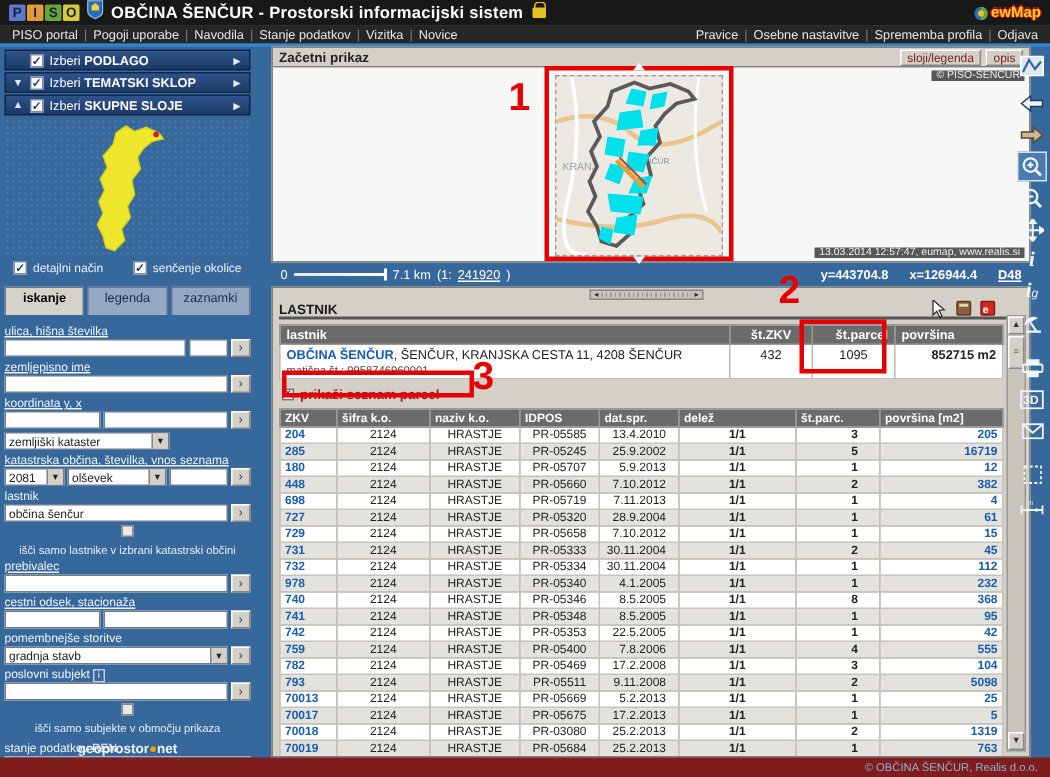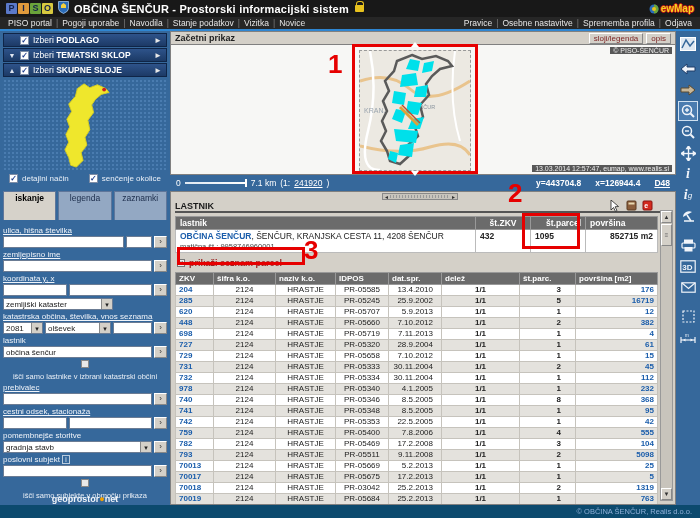--- a/index.html
+++ b/index.html
@@ -22,38 +22,38 @@
   .brand-text{font-size:10px;font-weight:bold;color:#f5d51e;text-shadow:1px 0 #c01818,-1px 0 #c01818,0 1px #c01818,0 -1px #c01818;}
   .menubar{position:absolute;top:17px;left:0;width:700px;height:12px;background:#262626;
           display:flex;align-items:center;padding:0 8px;font-size:8.5px;color:#e6e6e6;}
   .menu-left,.menu-right{display:flex;align-items:center;}
   .menu-right{margin-left:auto;}
   .menu-item{cursor:pointer;}
   .menu-item:not(:last-child):after{content:"|";color:#7d7d7d;margin:0 4px;}
   .bluebar{position:absolute;top:29px;left:0;width:700px;height:2px;background:#2f86d2;}
   
   .main{position:absolute;top:31px;left:0;width:700px;height:474px;}
-  .statusbar{position:absolute;bottom:0;left:0;width:700px;height:13px;background:#0c4a6e;
+  .statusbar{position:absolute;bottom:0;left:0;width:700px;height:13px;background:#7f1d1d;
           color:#8fb0d8;font-size:7.5px;display:flex;align-items:center;justify-content:flex-end;padding:0 8px;}
   
   .sidebar{position:absolute;left:0;top:0;width:170px;height:474px;padding:2px 3px 0 3px;}
   .layer-head{height:14px;margin-bottom:1px;display:flex;align-items:center;gap:4px;
           background:linear-gradient(#2e538a,#1c3a66);border:1px solid #0f2547;color:#fff;
           font-size:8.5px;padding:0 4px;cursor:pointer;}
   .layer-head .tri{width:8px;font-size:7px;color:#dfe6f0;text-align:center;}
   .layer-head .arrow-r{margin-left:auto;font-size:8px;color:#e8e8e8;}
   .cb{display:inline-block;width:9px;height:9px;background:#fff;border:1px solid #7d8da6;
           font-size:8px;line-height:8px;text-align:center;color:#1c3a8a;font-weight:bold;}
   .lbl-pre{font-weight:normal;} .lbl-strong{font-weight:bold;}
   .muni-box{height:92px;margin-top:2px;background-image:radial-gradient(#4a7cb0 .8px,transparent .9px);
           background-size:4px 4px;display:flex;align-items:center;justify-content:center;}
   .opt-row{height:14px;display:flex;align-items:center;gap:4px;font-size:8px;color:#eaf0f8;padding:0 6px;justify-content:space-between;}
   .opt{display:flex;gap:4px;align-items:center;}
   .tabs{display:flex;gap:2px;margin:6px 0 6px 0;}
-  .tab{flex:1;height:29px;text-align:center;font-size:8.5px;line-height:13px;cursor:pointer;
+  .tab{flex:1;height:19px;text-align:center;font-size:8.5px;line-height:13px;cursor:pointer;
        background:#93a8c3;border:1px solid #5f769a;color:#1b2c4a;border-bottom:none;}
   .tab.active{background:#d6d2ca;color:#000;font-weight:bold;}
   .fld{margin-bottom:2px;}
   .fld-label{font-size:8px;color:#f0f4fa;margin:2px 0 1px 0;}
   .fld-label.link{text-decoration:underline;cursor:pointer;}
   .row{display:flex;gap:2px;align-items:center;}
   .inp{height:12px;background:#fff;border:1px solid #6b7c94;font-size:8px;padding:0 2px;color:#222;
        display:flex;align-items:center;overflow:hidden;}
   .go-btn{width:13px;height:12px;background:#d4d0c8;border:1px solid #888;border-top-color:#fff;border-left-color:#fff;
        font-size:8px;line-height:10px;text-align:center;color:#333;cursor:pointer;flex:0 0 auto;}
@@ -75,21 +75,21 @@
   
   .toolbar{position:absolute;right:0;top:0;width:24px;height:474px;display:flex;flex-direction:column;
        align-items:center;padding-top:3px;color:#f0f4fa;}
   .tool{width:20px;height:20px;display:flex;align-items:center;justify-content:center;cursor:pointer;margin-bottom:1px;flex:0 0 auto;}
   .tool.active{background:#4a7cb0;border:1px solid #cfe0f0;}
   .tool svg{display:block;}
   .tool .txt-i{font-family:"Liberation Serif",serif;font-style:italic;font-weight:bold;font-size:14px;}
   .tool .sub{font-size:8px;font-style:italic;}
   .gap8{height:8px;flex:0 0 auto;} .gap4{height:4px;flex:0 0 auto;}
   
-  .center{position:absolute;left:170px;top:0;width:506px;height:337px;}
+  .center{position:absolute;left:181px;top:0;width:506px;height:337px;}
   .map-header{height:14px;background:#d4d0c8;border:1px solid #808080;display:flex;align-items:center;padding:0 4px;}
   .map-title{font-size:9px;font-weight:bold;color:#222;}
   .map-hbtns{margin-left:auto;display:flex;gap:3px;}
   .hbtn{height:11px;padding:0 4px;background:#d4d0c8;border:1px solid #888;border-top-color:#fff;border-left-color:#fff;
         font-size:8px;line-height:9px;color:#7a1f1f;cursor:pointer;}
   .map-canvas{position:relative;height:130px;background:#f7f7f5;border:1px solid #808080;border-top:none;overflow:hidden;}
   .watermark{position:absolute;top:2px;right:3px;background:rgba(60,60,60,.85);color:#eee;font-size:7px;padding:0 3px;}
   .stamp{position:absolute;bottom:2px;right:3px;background:rgba(60,60,60,.85);color:#eee;font-size:7px;padding:0 3px;}
   .thumb{position:absolute;left:188px;top:5px;width:112px;height:121px;border:1px dashed #999;background:#ece9e2;cursor:pointer;}
   .scalebar{height:16px;display:flex;align-items:center;color:#fff;font-size:8.5px;padding:0 6px;gap:4px;}
@@ -108,21 +108,21 @@
   .panel-title{font-size:9px;font-weight:bold;color:#1a1a1a;}
   .title-icons{margin-left:auto;display:flex;gap:4px;margin-right:18px;align-items:center;}
   .ticon{width:12px;height:12px;display:flex;align-items:center;justify-content:center;cursor:pointer;}
   table{border-collapse:collapse;table-layout:fixed;}
   .owner-table{width:482px;margin-top:3px;}
   .owner-table th{background:#6b6b6b;color:#fff;font-size:8.5px;font-weight:bold;text-align:left;padding:1px 4px;height:12px;border:1px solid #999;}
   .owner-table td{background:#fff;font-size:8.5px;color:#222;padding:1px 4px;border:1px solid #bbb;vertical-align:top;}
   .owner-name{color:#1a5dab;font-weight:bold;cursor:pointer;}
   .owner-sub{font-size:7.5px;color:#444;}
   .num{text-align:right;font-weight:bold;}
-  .ctr{text-align:left;font-weight:bold;}
+  .ctr{text-align:center;font-weight:normal;}
   .toggle-row{height:15px;display:flex;align-items:center;gap:4px;margin-top:2px;padding-left:2px;}
   .toggle-box{width:8px;height:8px;border:1px solid #777;background:#eee;font-size:6px;line-height:7px;text-align:center;color:#333;}
   .toggle-link{font-size:9px;font-weight:bold;color:#9c1f1f;cursor:pointer;}
   .parcel-table{width:482px;margin-top:2px;}
   .parcel-table th{background:#6b6b6b;color:#fff;font-size:8px;font-weight:bold;text-align:left;padding:0 3px;height:12px;border:1px solid #999;}
   .parcel-table td{font-size:8px;color:#222;padding:0 3px;height:10.4px;line-height:10px;border:1px solid #c6c3bc;white-space:nowrap;overflow:hidden;}
   .parcel-table tr:nth-child(odd) td{background:#ffffff;}
   .parcel-table tr:nth-child(even) td{background:#e4e2dd;}
   .parcel-table td.c0{color:#1a5dab;font-weight:bold;}
   .parcel-table td.c1{text-align:center;}
@@ -503,34 +503,34 @@
           </thead>
           <tbody>
               <tr>
                 <td class="c0">204</td>
                 <td class="c1">2124</td>
                 <td class="c2">HRASTJE</td>
                 <td class="c3">PR-05585</td>
                 <td class="c4">13.4.2010</td>
                 <td class="c5">1/1</td>
                 <td class="c6">3</td>
-                <td class="c7">176</td>
+                <td class="c7">205</td>
               </tr>
               <tr>
                 <td class="c0">285</td>
                 <td class="c1">2124</td>
                 <td class="c2">HRASTJE</td>
                 <td class="c3">PR-05245</td>
                 <td class="c4">25.9.2002</td>
                 <td class="c5">1/1</td>
                 <td class="c6">5</td>
                 <td class="c7">16719</td>
               </tr>
               <tr>
-                <td class="c0">620</td>
+                <td class="c0">180</td>
                 <td class="c1">2124</td>
                 <td class="c2">HRASTJE</td>
                 <td class="c3">PR-05707</td>
                 <td class="c4">5.9.2013</td>
                 <td class="c5">1/1</td>
                 <td class="c6">1</td>
                 <td class="c7">12</td>
               </tr>
               <tr>
                 <td class="c0">448</td>
@@ -679,21 +679,21 @@
                 <td class="c3">PR-05675</td>
                 <td class="c4">17.2.2013</td>
                 <td class="c5">1/1</td>
                 <td class="c6">1</td>
                 <td class="c7">5</td>
               </tr>
               <tr>
                 <td class="c0">70018</td>
                 <td class="c1">2124</td>
                 <td class="c2">HRASTJE</td>
-                <td class="c3">PR-03042</td>
+                <td class="c3">PR-03080</td>
                 <td class="c4">25.2.2013</td>
                 <td class="c5">1/1</td>
                 <td class="c6">2</td>
                 <td class="c7">1319</td>
               </tr>
               <tr>
                 <td class="c0">70019</td>
                 <td class="c1">2124</td>
                 <td class="c2">HRASTJE</td>
                 <td class="c3">PR-05684</td>

